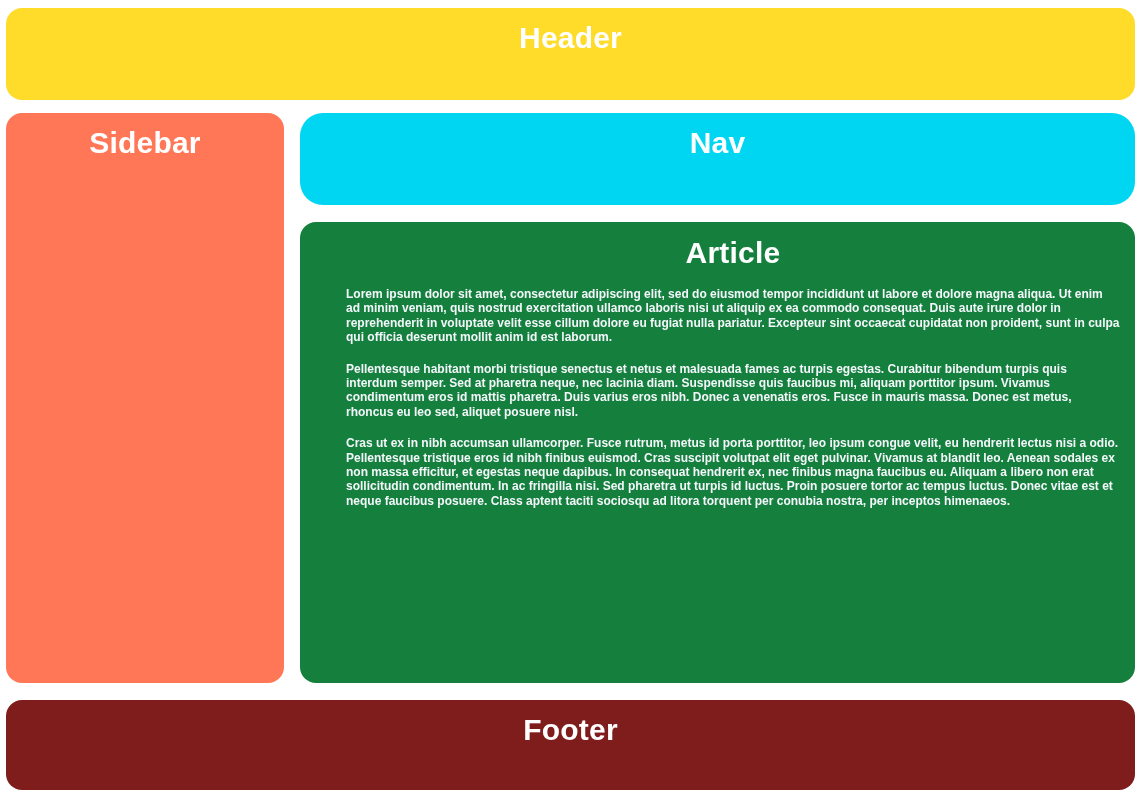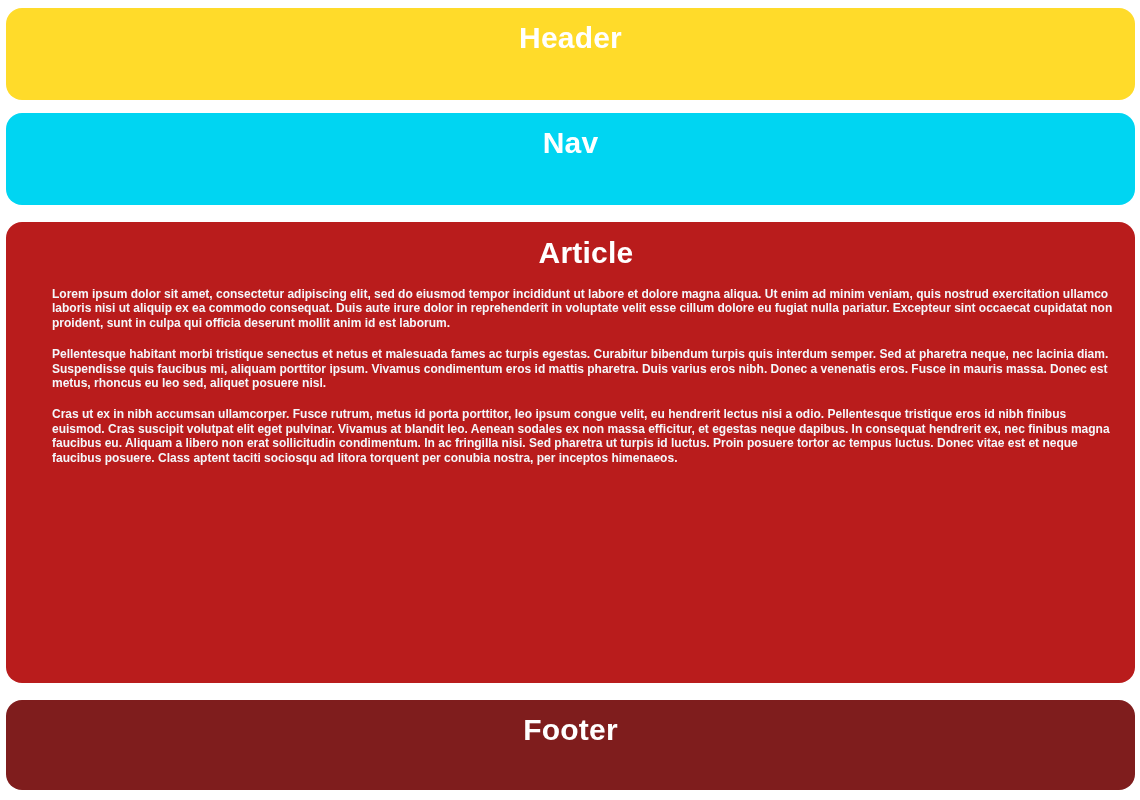--- a/index.html
+++ b/index.html
@@ -64,28 +64,31 @@
 <body>
 
 <div class="page">
 
   <header class="box page-header" style="background-color: rgb(255, 219, 42);">
     <h2>Header</h2>
   </header>
 
   <div class="middle">
 
+    <aside class="box page-sidebar" style="background-color: rgb(255, 119, 87);">
+      <h2>Sidebar</h2>
+    </aside>
 
     <div class="right-col">
 
-      <nav class="box page-nav" style="background-color: rgb(0, 213, 242);">
+      <nav class="box page-nav" style="background-color: rgb(0, 213, 242); border-radius: 23px;">
         <h2>Nav</h2>
       </nav>
 
-      <article class="box page-article" style="background-color: #b91c1c; padding-left: 46px;">
+      <article class="box page-article" style="background-color: #15803d; padding-left: 46px;">
         <h2>Article</h2>
         <p>Lorem ipsum dolor sit amet, consectetur adipiscing elit, sed do eiusmod tempor incididunt ut labore et dolore magna aliqua. Ut enim ad minim veniam, quis nostrud exercitation ullamco laboris nisi ut aliquip ex ea commodo consequat. Duis aute irure dolor in reprehenderit in voluptate velit esse cillum dolore eu fugiat nulla pariatur. Excepteur sint occaecat cupidatat non proident, sunt in culpa qui officia deserunt mollit anim id est laborum.</p>
         <p>Pellentesque habitant morbi tristique senectus et netus et malesuada fames ac turpis egestas. Curabitur bibendum turpis quis interdum semper. Sed at pharetra neque, nec lacinia diam. Suspendisse quis faucibus mi, aliquam porttitor ipsum. Vivamus condimentum eros id mattis pharetra. Duis varius eros nibh. Donec a venenatis eros. Fusce in mauris massa. Donec est metus, rhoncus eu leo sed, aliquet posuere nisl.</p>
         <p>Cras ut ex in nibh accumsan ullamcorper. Fusce rutrum, metus id porta porttitor, leo ipsum congue velit, eu hendrerit lectus nisi a odio. Pellentesque tristique eros id nibh finibus euismod. Cras suscipit volutpat elit eget pulvinar. Vivamus at blandit leo. Aenean sodales ex non massa efficitur, et egestas neque dapibus. In consequat hendrerit ex, nec finibus magna faucibus eu. Aliquam a libero non erat sollicitudin condimentum. In ac fringilla nisi. Sed pharetra ut turpis id luctus. Proin posuere tortor ac tempus luctus. Donec vitae est et neque faucibus posuere. Class aptent taciti sociosqu ad litora torquent per conubia nostra, per inceptos himenaeos.</p>
       </article>
 
     </div>
   </div>
 
   <footer class="box page-footer" style="background-color: #7f1d1d;">

